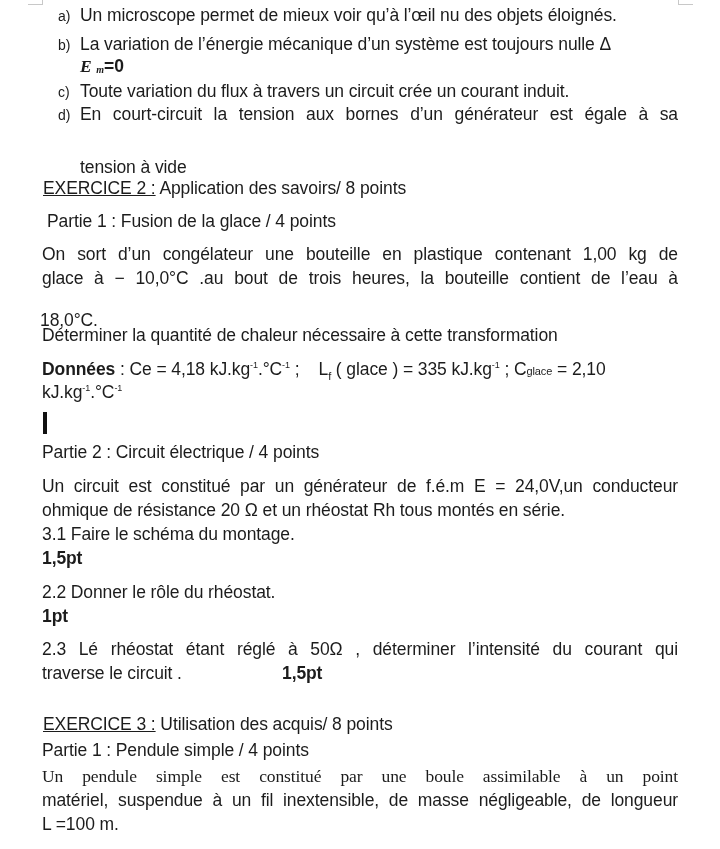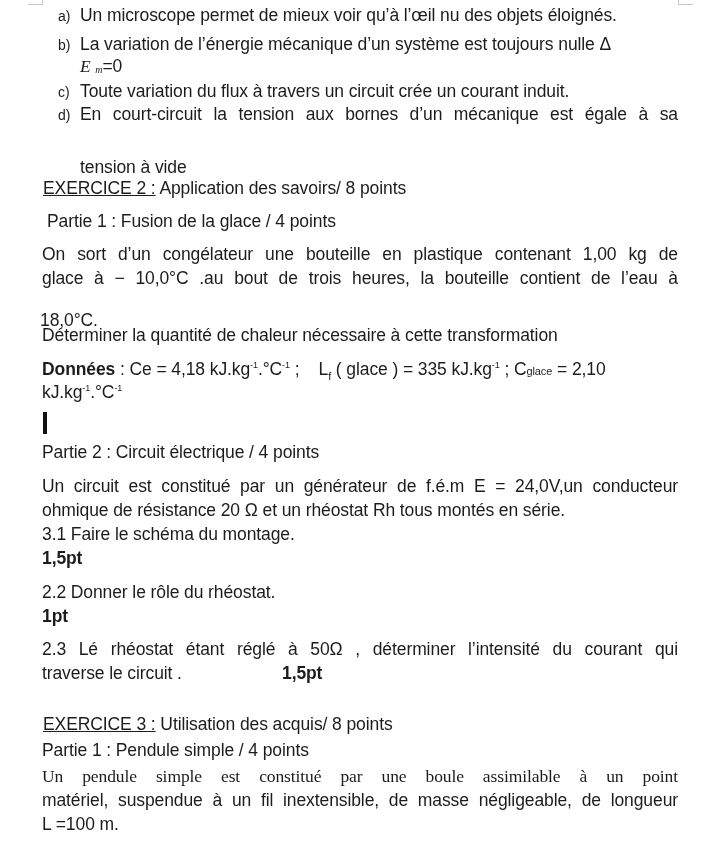--- a/index.html
+++ b/index.html
@@ -28,27 +28,27 @@
 <div class="corner left"></div>
 <div class="corner right"></div>
 
 <div class="page">
 
   <span class="lbl" style="left:58px;top:8px;">a)</span>
   <span class="line" style="left:80px;top:5px;">Un microscope permet de mieux voir qu’à l’œil nu des objets éloignés.</span>
 
   <span class="lbl" style="left:58px;top:37px;">b)</span>
   <span class="line" style="left:80px;top:34px;">La variation de l’énergie mécanique d’un système est toujours nulle Δ</span>
-  <span class="line" style="left:80px;top:56px;"><span class="em">E</span> <sub class="sm em">m</sub><span>=0</span></span>
+  <span class="line" style="left:80px;top:56px;font-weight:bold;"><span class="em">E</span> <sub class="sm em">m</sub><span>=0</span></span>
 
   <span class="lbl" style="left:58px;top:84px;">c)</span>
   <span class="line" style="left:80px;top:81px;">Toute variation du flux à travers un circuit crée un courant induit.</span>
 
   <span class="lbl" style="left:58px;top:107px;">d)</span>
-  <span class="line" style="left:80px;top:104px;width:598px;white-space:normal;text-align:justify;text-align-last:justify;">En court-circuit la tension aux bornes d’un mécanique est égale à sa</span>
+  <span class="line" style="left:80px;top:104px;width:598px;white-space:normal;text-align:justify;text-align-last:justify;">En court-circuit la tension aux bornes d’un générateur est égale à sa</span>
   <span class="line" style="left:80px;top:127px;margin-top:30px;">tension à vide</span>
 
   <span class="line" style="left:43px;top:178px;"><span class="u">EXERCICE 2 :</span><span> Application des savoirs/ 8 points</span></span>
 
   <span class="line" style="left:47px;top:211px;">Partie 1 : Fusion de la glace / 4 points</span>
 
   <span class="line just" style="top:244px;">On sort d’un congélateur une bouteille en plastique contenant 1,00 kg de</span>
   <span class="line just" style="top:268px;">glace à − 10,0°C .au bout de trois heures, la bouteille contient de l’eau à</span>
   <span class="line" style="left:40px;top:292px;margin-top:18px;">18,0°C.</span>
 

